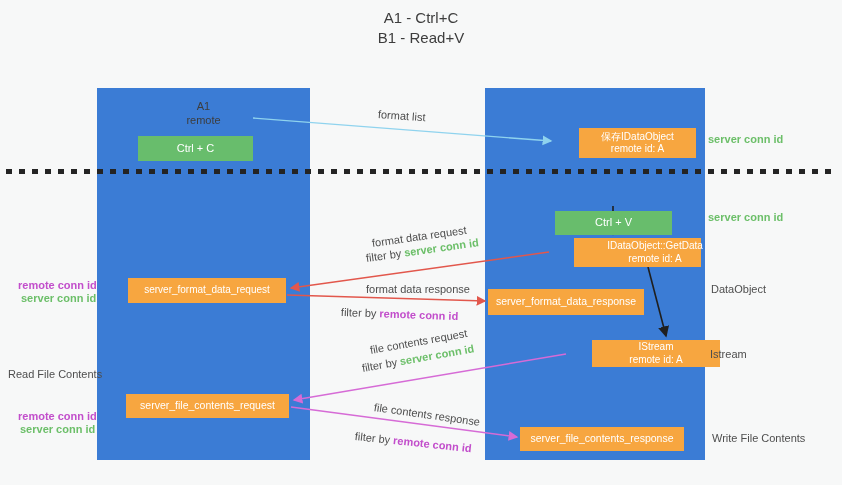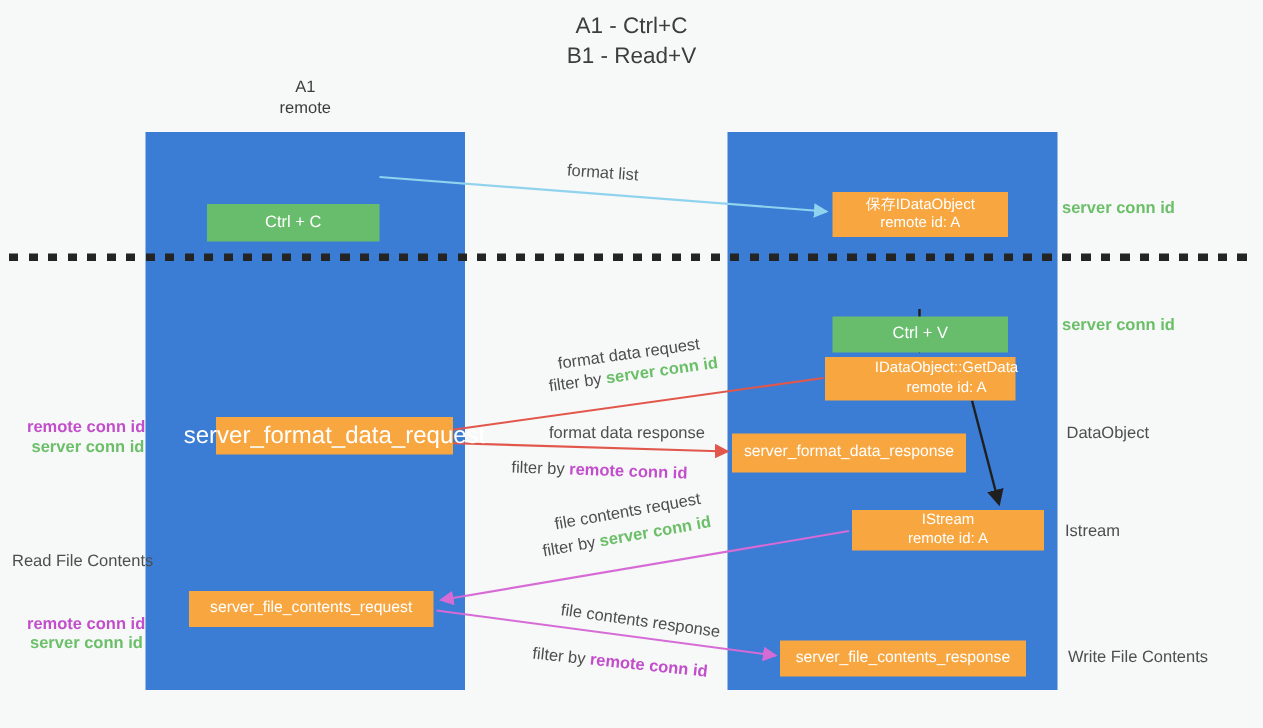--- a/index.html
+++ b/index.html
@@ -2,26 +2,26 @@
 <html><head>
 <meta charset="utf-8">
 <style>
   * { margin:0; padding:0; box-sizing:border-box; }
   html,body { background:#f7f8f8; }
   body { font-family:"Liberation Sans", sans-serif; }
   .stage { position:relative; width:842px; height:485px; background:#f7f8f8; overflow:hidden; }
   .title { position:absolute; top:8px; left:0; width:100%; text-align:center;
            font-size:15px; color:#3d3d3d; line-height:1.35; z-index:6; }
   .lane { position:absolute; background:#3b7cd5; z-index:1; }
-  .lane-head { position:absolute; text-align:center; font-size:11px; color:#3d3d3d; line-height:1.25; z-index:6; }
+  .lane-head { position:absolute; text-align:center; font-size:11px; color:#3d3d3d; line-height:1.25; z-index:6;margin-top:48px; }
   .node { position:absolute; display:flex; flex-direction:column; align-items:center; justify-content:center;
           color:#fff; text-align:center; font-size:11px; line-height:1.25; z-index:3; }
   .node.orange { background:#f7a640; }
   .node.green  { background:#68bd6c;margin-top:30px; }
-  .node.small  { font-size:10px; }
+  .node.small  { font-size:10px;margin-left:24px; }
   .lbl { position:absolute; font-size:11px; color:#4e4e4e; white-space:nowrap; z-index:4;
          transform-origin:left center; }
   .g { color:#6cbf69; font-weight:700; }
   .m { color:#c24ecb; font-weight:700; }
   .gap { margin-left:3px; }
   .arrows { position:absolute; left:0; top:0; z-index:2; }
   .divider { position:absolute; left:6px; top:169px; width:830px; height:5px; z-index:5;
              background:repeating-linear-gradient(to right, #242424 0 6px, transparent 6px 13px); }
 </style>
 </head>
@@ -79,21 +79,21 @@
 
   <div class="node green" style="left:555px; top:181px; width:117px; height:24px;">
     <span>Ctrl + V</span>
   </div>
 
   <div class="node orange small" style="left:550px; top:238px; width:127px; height:29px;padding-left:35px;">
     <span>IDataObject::GetData</span>
     <span>remote id: A</span>
   </div>
 
-  <div class="node orange" style="left:144px; top:278px; width:158px; height:25px; font-size:16px;">
+  <div class="node orange" style="left:128px; top:278px; width:158px; height:25px; font-size:10px;">
     <span>server_format_data_request</span>
   </div>
 
   <div class="node orange" style="left:488px; top:289px; width:156px; height:26px; font-size:10.5px;">
     <span>server_format_data_response</span>
   </div>
 
   <div class="node orange small" style="left:568px; top:340px; width:128px; height:27px;">
     <span>IStream</span>
     <span>remote id: A</span>

